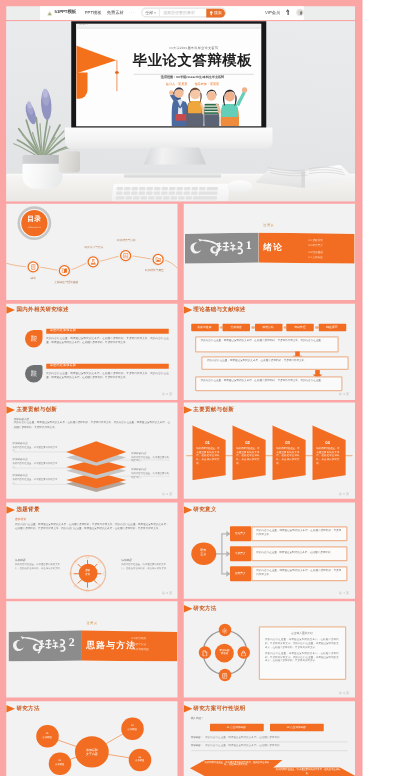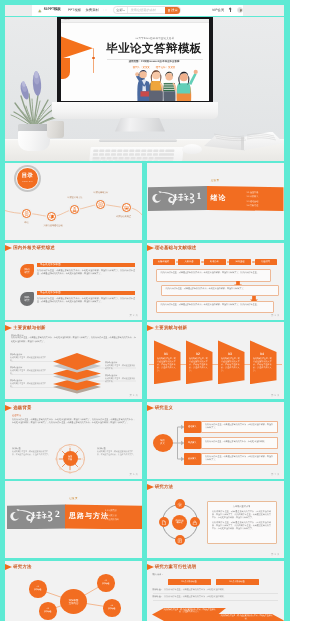--- a/index.html
+++ b/index.html
@@ -1,19 +1,19 @@
 <!DOCTYPE html>
 <html><head>
 <meta charset="utf-8">
 <style>
   html,body{margin:0;padding:0;}
   body{width:290px;height:621px;background:#ffffff;
     font-family:"Liberation Sans",sans-serif;overflow:hidden;-webkit-font-smoothing:antialiased;text-rendering:geometricPrecision;}
   *{box-sizing:border-box;}
-  .page{position:absolute;left:0;top:0;width:290px;height:621px;background:#5eead4;}
+  .page{position:absolute;left:0;top:0;width:290px;height:621px;background:#fca5a5;}
 
   
   .hdr{position:absolute;left:5px;top:4.5px;width:279px;height:11.5px;background:#eceded;}
   .hdr-white{position:absolute;left:27px;top:0;width:211px;height:11.5px;background:#fff;}
   .hdr-inner{position:absolute;left:32px;top:0;width:206px;height:11.5px;display:flex;align-items:center;}
   .logo{display:flex;align-items:center;gap:1.2px;}
   .logo-txt{font-size:3.6px;color:#4a4a4a;font-weight:bold;letter-spacing:-0.15px;line-height:1}
   .nav{display:flex;align-items:center;gap:4.2px;margin-left:7px;}
   .nav .ni{font-size:3.4px;color:#505050;white-space:nowrap;line-height:1}
   .nav .dots{font-size:3.6px;color:#b9b9b9;letter-spacing:0.3px}

